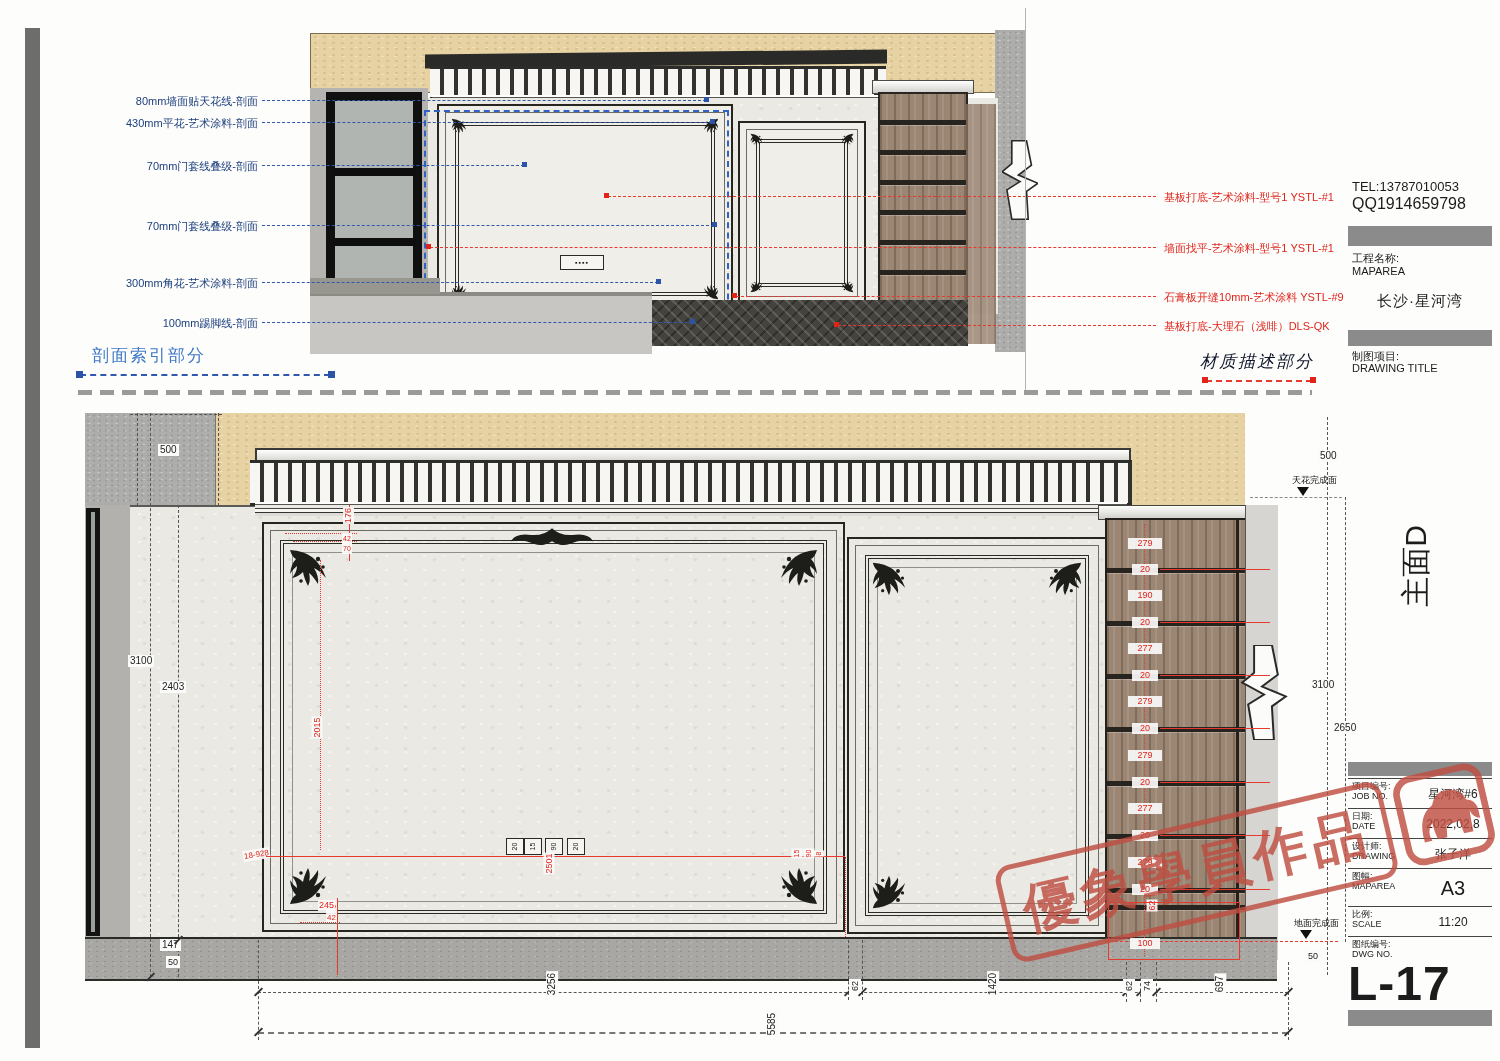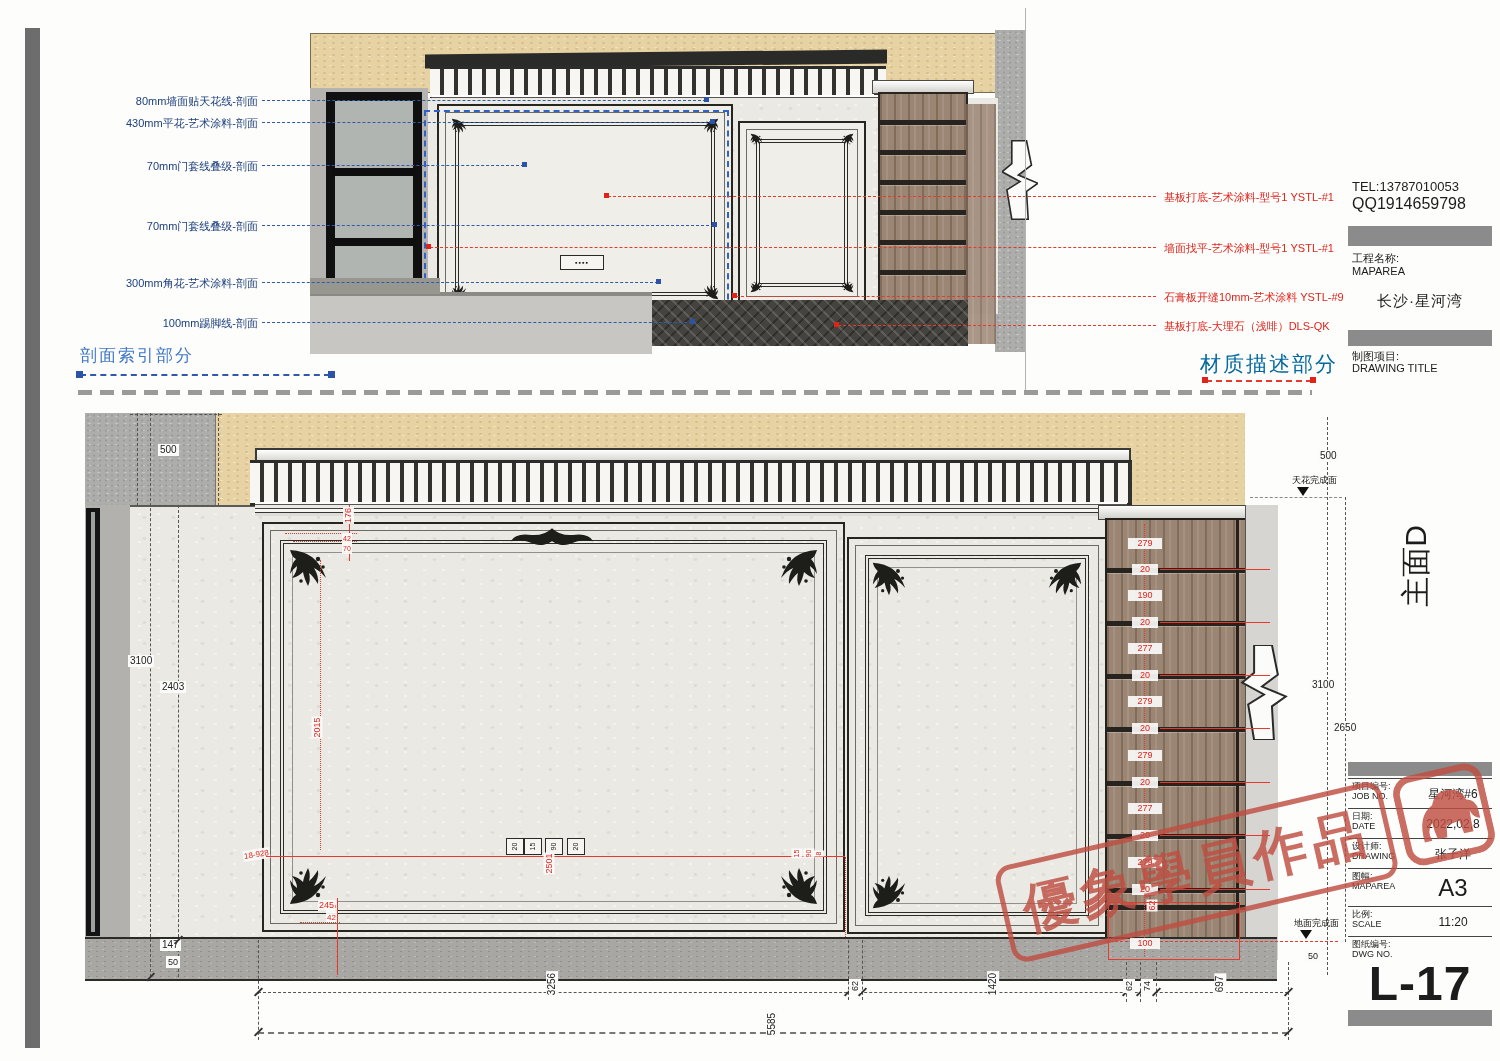--- a/index.html
+++ b/index.html
@@ -14,21 +14,21 @@
   .tex-floor{background-color:#a8a7a3;background-image:radial-gradient(#91908c 1px,transparent 1.5px),radial-gradient(#bdbcb8 1px,transparent 1.5px);background-size:8px 5px,12px 7px;}
   .tex-dkfloor{background-color:#45433e;background-image:repeating-linear-gradient(45deg,rgba(255,255,255,.14) 0 2px,transparent 2px 9px),repeating-linear-gradient(-45deg,rgba(0,0,0,.3) 0 2px,transparent 2px 9px);}
   
   .lbl-b{position:absolute;left:58px;width:200px;text-align:right;font-size:11px;color:#1d3f7d;white-space:nowrap;}
   .lbl-r{position:absolute;font-size:11px;color:#e0241a;white-space:nowrap;}
   .lead-b{position:absolute;height:0;border-top:1px dashed #3058ac;}
   .lead-r{position:absolute;height:0;border-top:1px dashed #e8392e;}
   .sq{position:absolute;width:5px;height:5px;background:#2b54a8;}
   .sqr{position:absolute;width:5px;height:5px;background:#e0241a;}
   .cap-b{position:absolute;font-size:17px;color:#3f78c6;letter-spacing:2px;}
-  .cap-r{position:absolute;font-size:21px;color:#0369a1;letter-spacing:2px;}
+  .cap-r{position:absolute;font-size:17px;color:#0f172a;letter-spacing:2px;font-style:italic;}
   
   .dim{position:absolute;background:#fbfbfa;padding:0 2px;font-size:10px;color:#222;white-space:nowrap;line-height:12px;}
   .rdim{position:absolute;background:rgba(251,251,250,.92);padding:0 1px;font-size:9px;color:#e0241a;white-space:nowrap;line-height:11px;text-align:center;}
   .rot{transform:rotate(-90deg);transform-origin:center;}
   .dv{position:absolute;width:0;border-left:1px dashed #555;}
   .dh{position:absolute;height:0;border-top:1px dashed #555;}
   .rlv{position:absolute;width:0;border-left:1px dotted #e8392e;}
   .rlh{position:absolute;height:0;border-top:1px solid #e8392e;}
   .rlhd{position:absolute;height:0;border-top:1px dotted #e8392e;}
   .tick{position:absolute;width:11px;height:2px;background:#333;transform:rotate(-45deg);}
@@ -171,21 +171,21 @@
     <div class="lbl-r" style="left:1164px;top:319px">基板打底-大理石（浅啡）DLS-QK</div>
     <div class="lead-r" style="left:608px;top:196px;width:548px"></div>
       <div class="sqr" style="left:604px;top:193px"></div>
     <div class="lead-r" style="left:430px;top:247px;width:726px"></div>
       <div class="sqr" style="left:426px;top:244px"></div>
     <div class="lead-r" style="left:736px;top:296px;width:420px"></div>
       <div class="sqr" style="left:732px;top:293px"></div>
     <div class="lead-r" style="left:838px;top:325px;width:318px"></div>
       <div class="sqr" style="left:834px;top:322px"></div>
 
-    <div class="cap-b" style="left:80px;top:344px">剖面索引部分</div>
+    <div class="cap-b" style="left:92px;top:344px">剖面索引部分</div>
     <div class="lead-b" style="left:80px;top:374px;width:250px;border-top-width:2px"></div>
     <div class="sq" style="left:76px;top:371px;width:7px;height:7px"></div>
       <div class="sq" style="left:328px;top:371px;width:7px;height:7px"></div>
     <div class="cap-r" style="left:1200px;top:350px">材质描述部分</div>
     <div class="lead-r" style="left:1206px;top:380px;width:106px;border-top-width:2px"></div>
     <div class="sqr" style="left:1202px;top:377px;width:6px;height:6px"></div>
       <div class="sqr" style="left:1310px;top:377px;width:6px;height:6px"></div>
     <div class="abs" style="left:1025px;top:8px;width:1px;height:382px;background:#b3b3b3;"></div>
   </div>
 
@@ -211,31 +211,31 @@
     <div class="tb-row" style="top:808px;height:30px">
       <div class="c1"><span>日期:</span><br><span>DATE</span></div>
       <div class="c2">2022,02,8</div>
       </div>
     <div class="tb-row" style="top:838px;height:30px">
       <div class="c1"><span>设计师:</span><br><span>DRAWING</span></div>
       <div class="c2">张子洋</div>
       </div>
     <div class="tb-row" style="top:868px;height:38px">
       <div class="c1"><span>图幅:</span><br><span>MAPAREA</span></div>
-      <div class="c2" style="font-size:24px">A3</div>
+      <div class="c2" style="font-size:20px">A3</div>
       </div>
     <div class="tb-row" style="top:906px;height:30px">
       <div class="c1"><span>比例:</span><br><span>SCALE</span></div>
       <div class="c2">11:20</div>
       </div>
     <div class="tb-row" style="top:936px;height:26px">
       <div class="c1"><span>图纸编号:</span><br><span>DWG NO.</span></div>
       <div class="c2"></div>
       </div>
-    <div class="abs" style="left:1348px;top:956px;width:144px;text-align:center;font-size:48px;font-weight:bold;letter-spacing:1px">L-17</div>
+    <div class="abs" style="left:1348px;top:956px;width:144px;font-size:48px;font-weight:bold;letter-spacing:1px">L-17</div>
     <div class="tb-bar" style="top:1010px;height:16px"></div>
   </div>
 
   <div>
     <div class="abs tex-beige" style="left:215px;top:413px;width:1030px;height:92px;"></div>
     <div class="abs tex-conc" style="left:85px;top:413px;width:130px;height:92px;border-right:1px solid #777;"></div>
     <div class="abs tex-beige" style="left:125px;top:505px;width:90px;height:34px;"></div>
     <div class="abs tex-wall" style="left:130px;top:505px;width:1115px;height:433px;border-top:2px solid #5a5a56;"></div>
     <div class="abs" style="left:85px;top:505px;width:45px;height:434px;background:#b2b1ad;"></div>
     <div class="abs" style="left:86px;top:508px;width:14px;height:428px;background:#141414;">

